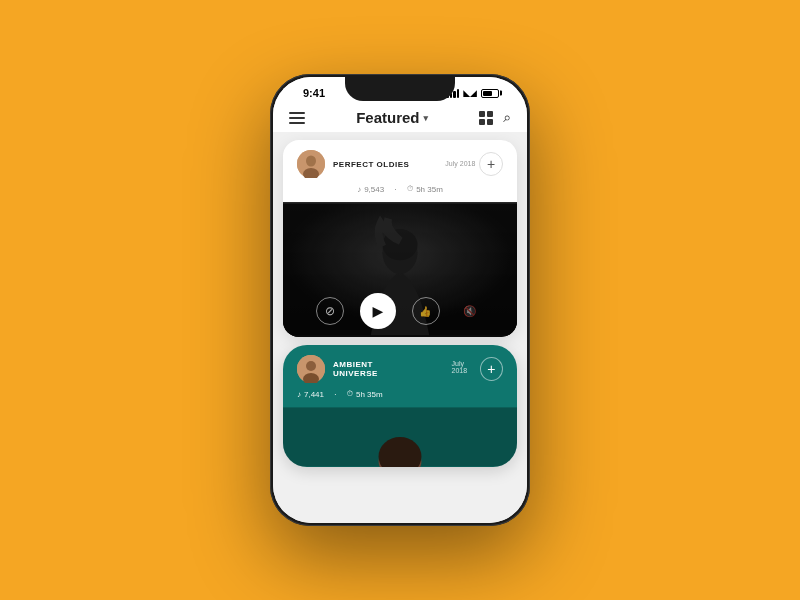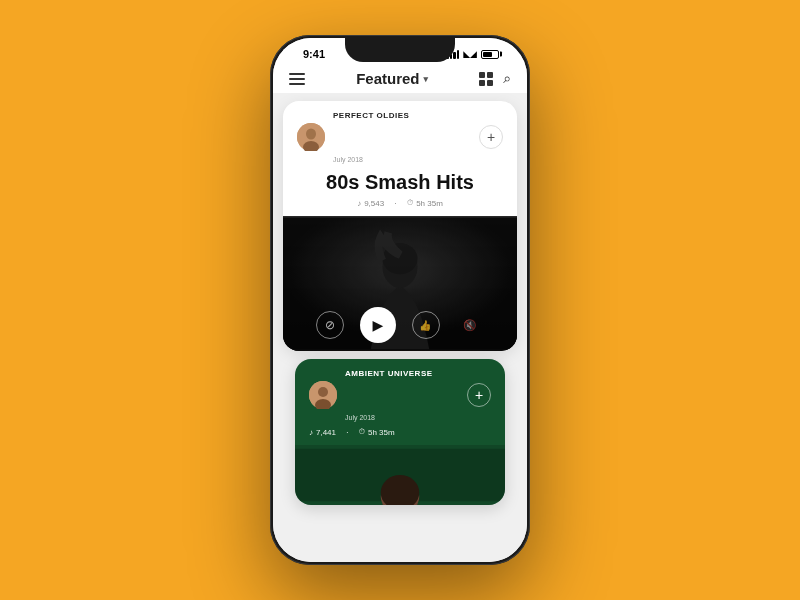--- a/index.html
+++ b/index.html
@@ -10,21 +10,21 @@
       background-color: #F5A623;
       display: flex;
       align-items: center;
       justify-content: center;
       font-family: -apple-system, BlinkMacSystemFont, 'Helvetica Neue', sans-serif;
       overflow: hidden;
     }
 
     .phone-outer {
       width: 260px;
-      height: 530px;
+      height: 452px;
       background: #1a1a1a;
       border-radius: 40px;
       padding: 3px;
       box-shadow:
         0 30px 80px rgba(0,0,0,0.45),
         inset 0 0 0 1px #3a3a3a;
       position: relative;
     }
 
     .phone-inner {
@@ -222,21 +222,21 @@
       display: flex;
       align-items: center;
       justify-content: center;
       font-size: 10px;
       color: white;
       font-weight: bold;
     }
 
     .user-info {
       display: flex;
-      flex-direction: column;
+      flex-direction: row;
       gap: 36px;
     }
 
     .user-name {
       font-size: 8px;
       font-weight: 700;
       color: #222;
       text-transform: uppercase;
       letter-spacing: 0.5px;
     }
@@ -339,23 +339,23 @@
       height: 36px;
     }
 
     .ctrl-btn.muted {
       color: rgba(255,255,255,0.5);
       background: transparent;
     }
 
     
     .card-yellow {
-      background: #14532d;
-      margin: 0 22px;
-      border-radius: 16px;
+      background: #0f766e;
+      margin: 0 10px;
+      border-radius: 24px;
       overflow: hidden;
       box-shadow: 0 4px 16px rgba(0,0,0,0.15);
     }
 
     .card-yellow .user-name {
       color: #fff;
     }
 
     .card-yellow .user-date {
       color: rgba(255,255,255,0.75);
@@ -450,21 +450,20 @@
               </svg>
             </div>
             <div class="user-info">
               <span class="user-name">PERFECT OLDIES</span>
               <span class="user-date">July 2018</span>
             </div>
           </div>
           <button class="add-btn">+</button>
         </div>
 
-        <div class="card-title">80s Smash Hits</div>
 
         <div class="card-meta">
           <div class="meta-item">
             <span>♪</span>
             <span>9,543</span>
           </div>
           <span>·</span>
           <div class="meta-item">
             <span>⏱</span>
             <span>5h 35m</span>

